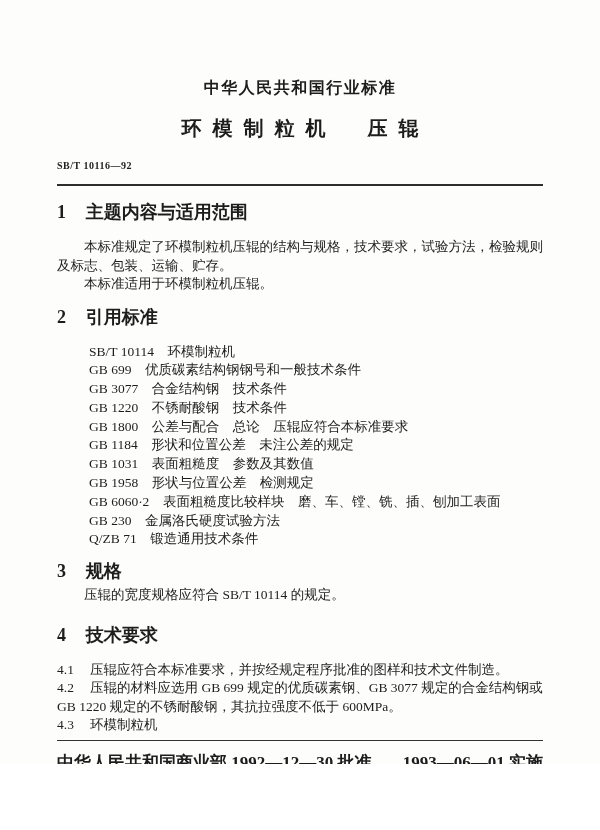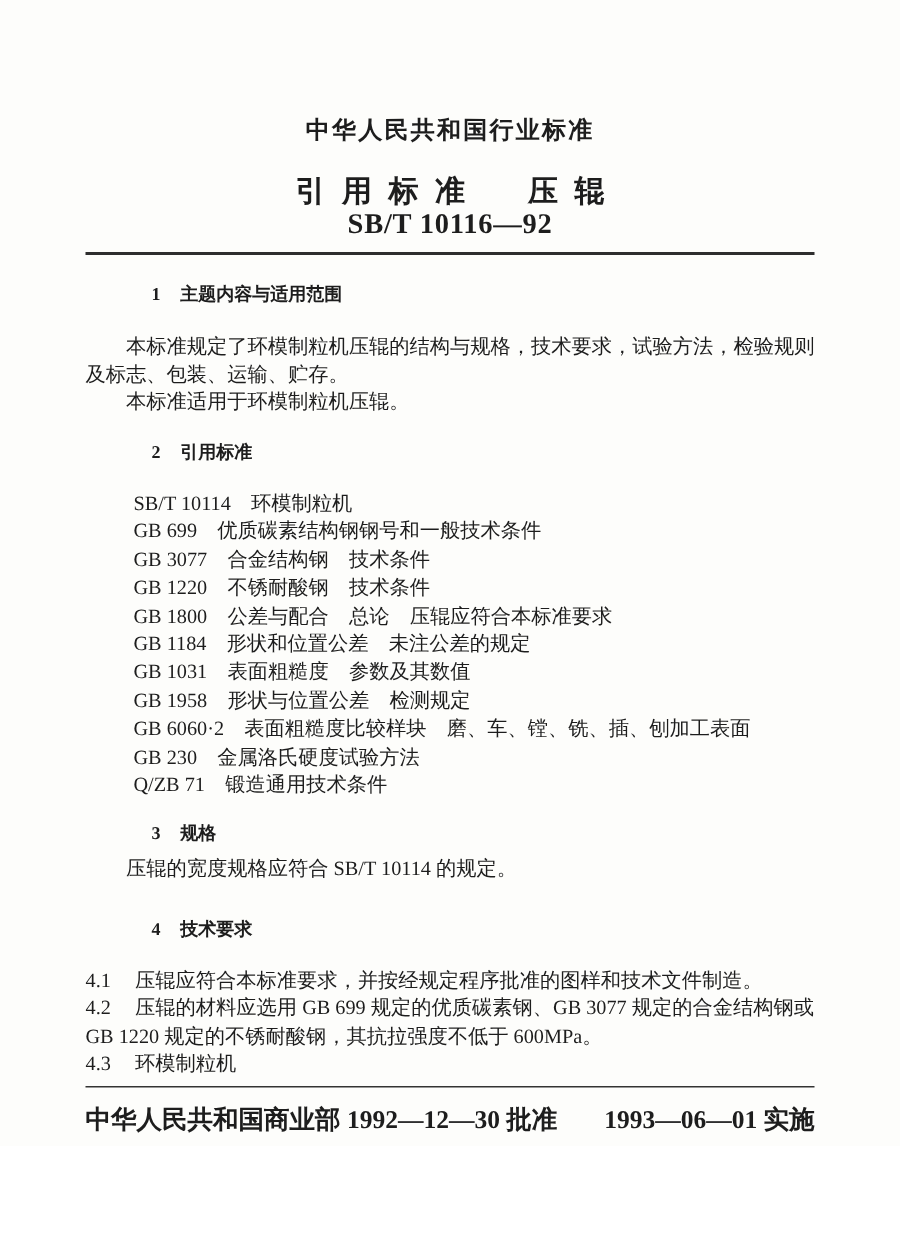--- a/index.html
+++ b/index.html
@@ -33,37 +33,37 @@
   .doc-title {
     margin-top: 17px;
     text-align: center;
     font-size: 20px;
     font-weight: 700;
     letter-spacing: 0.55em;
     text-indent: 0.55em;
     line-height: 26px;
   }
   .std-number {
-    text-align: center;
-    font-size: 19px;
+    margin-top: 16px;
+    text-align: left;
+    font-size: 10px;
     font-weight: 700;
     letter-spacing: 0.5px;
     line-height: 18px;
   }
   .header-rule {
     margin-top: 9px;
     border-bottom: 2.5px solid #2e2e2e;
   }
 
   
   .sec-heading {
-    font-size: 12px;
+    font-size: 18px;
     font-weight: 700;
     line-height: 18px;
-    margin-left: 44px;
   }
   .sec-num { margin-right: 1.1em; }
 
   .h1 { margin-top: 17px; }
   .h2 { margin-top: 14px; }
   .h3 { margin-top: 13px; }
   .h4 { margin-top: 21px; }
 
   p { margin: 0; line-height: 18.5px; }
   .s1-p1 { margin-top: 17px; text-indent: 2em; }
@@ -98,21 +98,21 @@
     padding-right: 14px;
     font-size: 12px;
   }
 </style>
 </head>
 <body>
 
 <div class="page">
 
   <div class="org-line">中华人民共和国行业标准</div>
-  <div class="doc-title">引用标准　压辊</div>
+  <div class="doc-title">环模制粒机　压辊</div>
   <div class="std-number">SB/T 10116—92</div>
   <div class="header-rule"></div>
 
   <div class="sec-heading h1">
     <span class="sec-num">1</span><span>主题内容与适用范围</span>
   </div>
   <p class="s1-p1">本标准规定了环模制粒机压辊的结构与规格，技术要求，试验方法，检验规则及标志、包装、运输、贮存。</p>
   <p class="s1-p2">本标准适用于环模制粒机压辊。</p>
 
   <div class="sec-heading h2">

